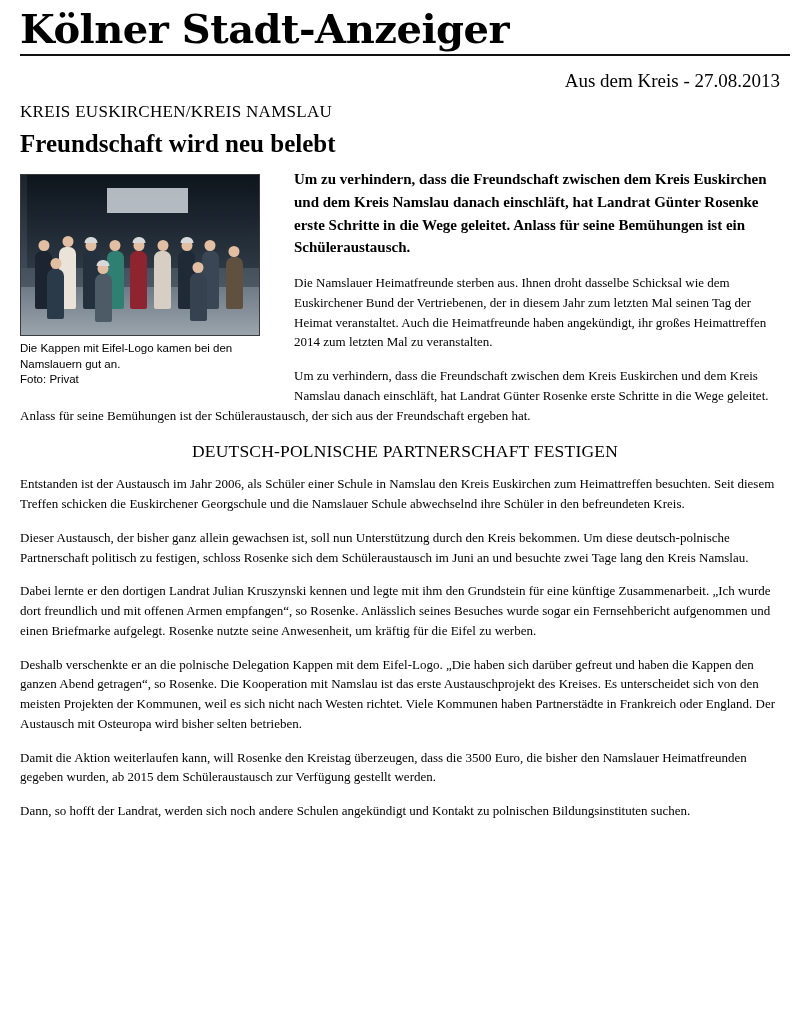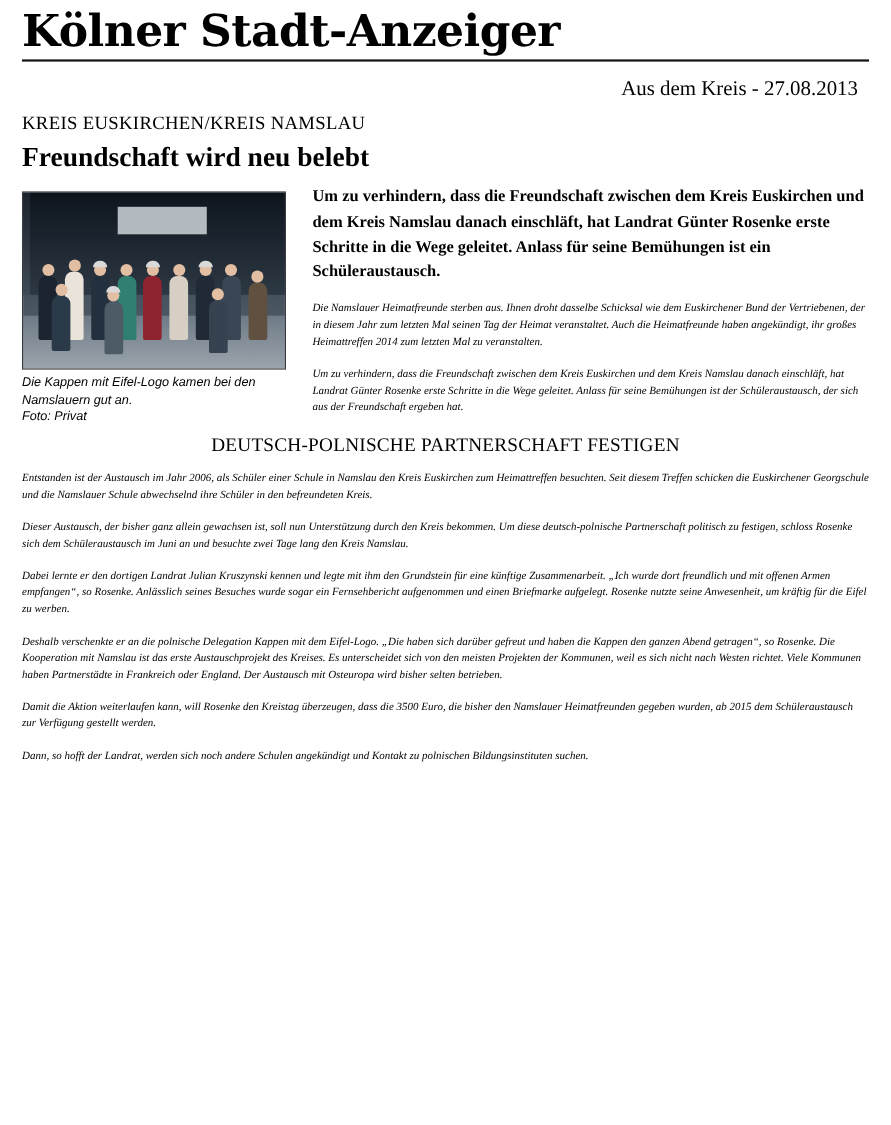--- a/index.html
+++ b/index.html
@@ -57,22 +57,21 @@
     font-family: "Liberation Serif", serif;
     letter-spacing: 0px;
   }
   .content {
     margin: 10px 20px 0 20px;
     position: relative;
   }
   .figure {
     float: left;
     width: 244px;
-    margin: 6px 20px 4px 0;
-    font-style: italic;
+    margin: 6px 30px 4px 0;
   }
   .photo {
     width: 238px;
     height: 160px;
     border: 1px solid #3a3a3a;
     position: relative;
     overflow: hidden;
     background: linear-gradient(#1d2a38 0%, #2b3b4c 35%, #46525e 60%, #5d6670 100%);
   }
   .photo .backwall {
@@ -128,24 +127,23 @@
     margin: 4px 0 12px 0;
   }
   .lead {
     font-weight: bold;
     font-size: 15px;
     line-height: 1.52;
     margin: 0 0 14px 0;
     text-align: left;
   }
   p.body {
-    font-size: 10px;
+    font-size: 13px;
     line-height: 1.52;
     margin: 0 0 14px 0;
-    font-style: italic;
   }
   h2.subhead {
     clear: both;
     font-size: 17.5px;
     font-weight: normal;
     font-family: "Liberation Serif", serif;
     text-transform: uppercase;
     margin: 16px 0 12px 0;
     letter-spacing: 0.2px;
     text-align: center;

